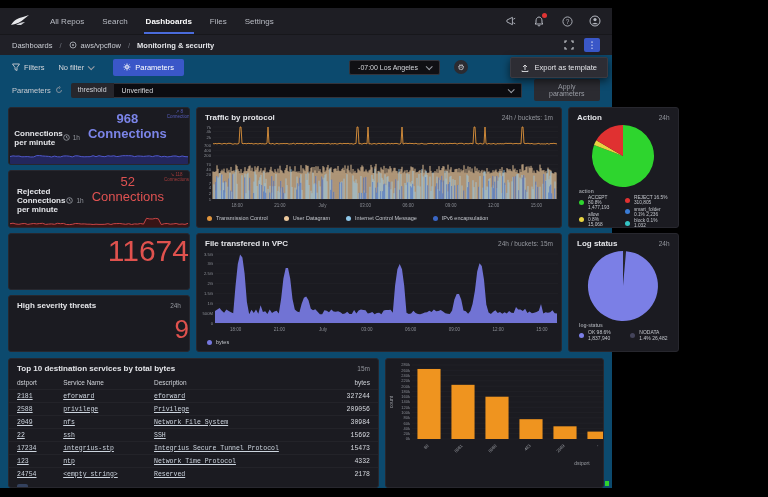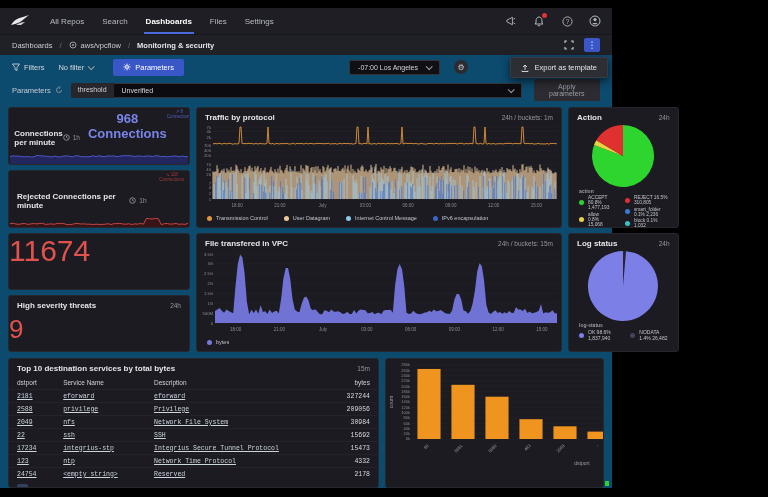--- a/index.html
+++ b/index.html
@@ -54,21 +54,21 @@
   .panel { background:#1b1b21; border:1px solid #27272e; border-radius:3px; position:relative; overflow:hidden;}
   .ptitle { display:flex; align-items:center; padding:5px 8px 2px; }
   .ptitle .t { font-size:8px; font-weight:bold; color:#e4e5e9; }
   .ptitle .r { margin-left:auto; font-size:6.5px; color:#94979e; display:flex; align-items:center; gap:3px;}
 
   .statpanel { height:58px; display:flex; justify-content:center;}
   .stat-big { text-align:center; font-size:13px; margin-top:3px; }
   .stat-sub { text-align:center; font-size:4.5px; margin-top:1px; }
   .spark { position:absolute; bottom:0; left:1px; right:1px; height:14px; }
   .numpanel { height:57px; }
-  .num-big { text-align:left; font-weight:400; color:#e0524e; }
+  .num-big { text-align:right; font-weight:400; color:#e0524e; }
 
   .chartpanel-lg { height:121px; }
   .chartpanel-lg2 { height:119px; }
   .legend-row { display:flex; gap:24px; padding:1px 10px; align-items:center;}
   .leg-item { display:flex; align-items:center; gap:4px; font-size:5.5px; color:#c3c6cc; cursor:pointer;}
   .dot { width:5px; height:5px; border-radius:50%; flex:0 0 auto;}
   .pie-wrap { display:flex; justify-content:center; }
   .pie-legend { padding:0 10px; }
   .pie-legend-title { font-size:5px; color:#9a9da3; font-weight:bold; margin-bottom:1px;}
   .pie-cols { display:flex; gap:14px; }
@@ -238,20 +238,21 @@
           <div class="ptitle">
               <span class="t">Rejected Connections per minute</span>
             <span class="r">
                 <svg width="7" height="7" viewBox="0 0 8 8">
                   <circle cx="4" cy="4" r="3.2" fill="none" stroke="#94979e"></circle>
                   <path d="M4 2.2 V4 L5.4 4.8" stroke="#94979e" fill="none"></path>
                 </svg>
                 <span>1h</span>
               </span>
             </div>
+          <div class="stat-big" style="color:#e05252;">52 Connections</div>
           <div class="stat-sub" style="color:#a03a3a;">↘ 118 Connections</div>
           <div class="spark" id="rej-spark"><svg width="178" height="14" viewBox="0 0 178 14">
                 <path d="M0,14 L0.0,10.7 L3.0,10.2 L5.9,11.0 L8.9,11.3 L11.9,10.7 L14.8,10.5 L17.8,11.4 L20.8,10.9 L23.7,10.5 L26.7,10.9 L29.7,10.5 L32.6,10.3 L35.6,11.4 L38.6,11.1 L41.5,10.9 L44.5,11.3 L47.5,10.3 L50.4,10.7 L53.4,10.4 L56.4,11.5 L59.3,11.6 L62.3,11.3 L65.3,10.5 L68.2,10.6 L71.2,11.0 L74.2,10.9 L77.1,11.2 L80.1,11.2 L83.1,11.5 L86.0,11.2 L89.0,11.4 L92.0,11.4 L94.9,11.3 L97.9,10.7 L100.9,11.5 L103.8,10.7 L106.8,10.6 L109.8,10.5 L112.7,10.9 L115.7,11.3 L118.7,10.7 L121.6,11.5 L124.6,10.9 L127.6,11.1 L130.5,10.5 L133.5,11.1 L136.5,5.3 L139.4,5.9 L142.4,6.0 L145.4,5.4 L148.3,5.8 L151.3,11.6 L154.3,10.7 L157.2,10.5 L160.2,11.2 L163.2,10.9 L166.1,10.5 L169.1,11.3 L172.1,11.0 L175.0,11.4 L178.0,10.3 L178,14 Z" fill="#381416"></path>
                 <path d="M0.0,10.7 L3.0,10.2 L5.9,11.0 L8.9,11.3 L11.9,10.7 L14.8,10.5 L17.8,11.4 L20.8,10.9 L23.7,10.5 L26.7,10.9 L29.7,10.5 L32.6,10.3 L35.6,11.4 L38.6,11.1 L41.5,10.9 L44.5,11.3 L47.5,10.3 L50.4,10.7 L53.4,10.4 L56.4,11.5 L59.3,11.6 L62.3,11.3 L65.3,10.5 L68.2,10.6 L71.2,11.0 L74.2,10.9 L77.1,11.2 L80.1,11.2 L83.1,11.5 L86.0,11.2 L89.0,11.4 L92.0,11.4 L94.9,11.3 L97.9,10.7 L100.9,11.5 L103.8,10.7 L106.8,10.6 L109.8,10.5 L112.7,10.9 L115.7,11.3 L118.7,10.7 L121.6,11.5 L124.6,10.9 L127.6,11.1 L130.5,10.5 L133.5,11.1 L136.5,5.3 L139.4,5.9 L142.4,6.0 L145.4,5.4 L148.3,5.8 L151.3,11.6 L154.3,10.7 L157.2,10.5 L160.2,11.2 L163.2,10.9 L166.1,10.5 L169.1,11.3 L172.1,11.0 L175.0,11.4 L178.0,10.3" fill="none" stroke="#c84545" stroke-width="1"></path>
               </svg></div>
         </div>
         <div class="panel numpanel">
           <div class="num-big" style="font-size:30px; margin-top:0;">11674</div>
         </div>
         <div class="panel numpanel">

